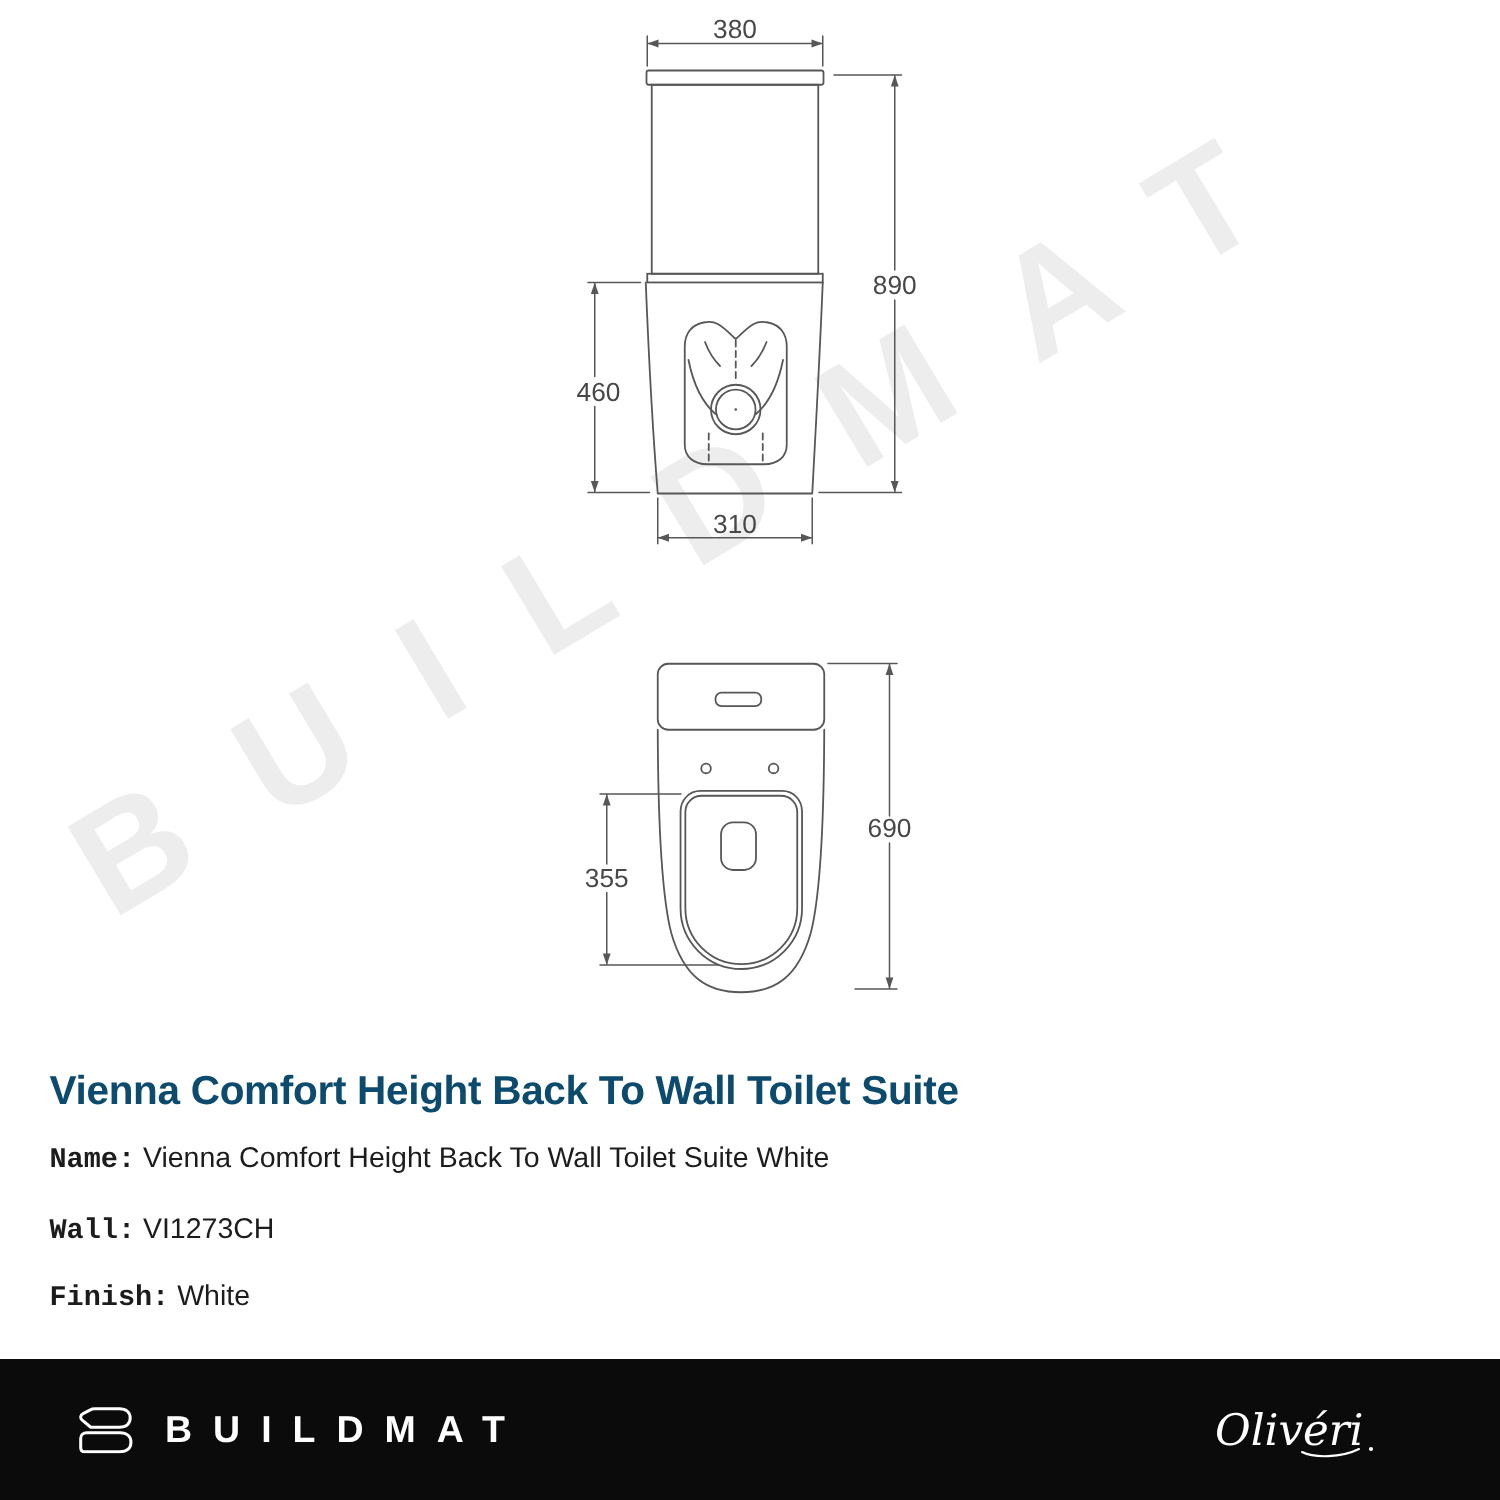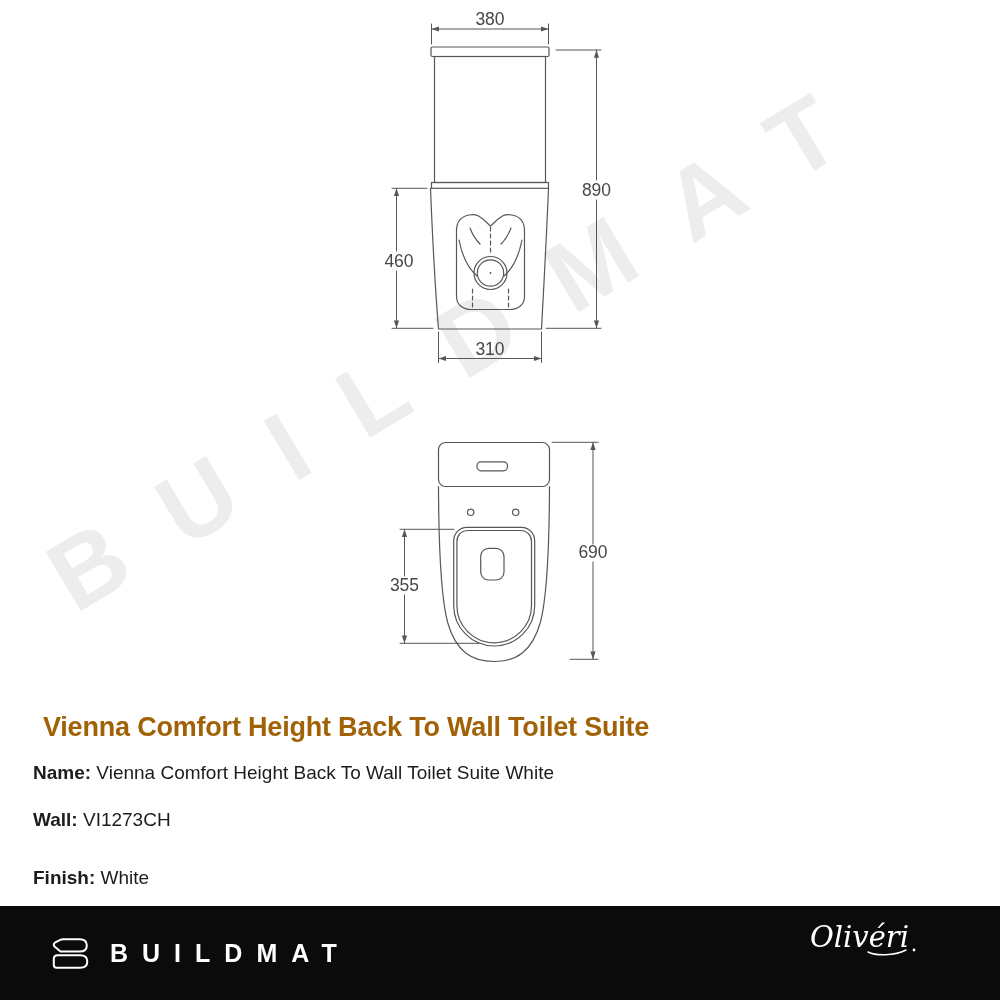--- a/index.html
+++ b/index.html
@@ -16,39 +16,39 @@
     user-select:none;z-index:1;
   }
   .diagram-svg{position:absolute;left:0;top:0;z-index:2;}
   .dim-text{
     font-family:"Liberation Sans","DejaVu Sans",sans-serif;
     font-size:17.5px;fill:#474747;
   }
   
   .product-info{position:absolute;left:33px;top:710px;width:930px;z-index:3;}
   .product-title{
-    font-size:27px;font-weight:700;color:#a16207;margin:0 0 0 10px;line-height:34px;
+    font-size:27px;font-weight:700;color:#0c4a6e;margin:0 0 0 0;line-height:34px;
     letter-spacing:-0.2px;
   }
   .spec-line{position:absolute;left:0;font-size:19px;color:#1c1c1c;white-space:nowrap;}
-  .spec-line .lbl{font-weight:700;}
+  .spec-line .lbl{font-weight:700;font-family:Liberation Mono, monospace;}
   .spec-name{top:52px;}
   .spec-model{top:99px;}
-  .spec-finish{top:157px;}
+  .spec-finish{top:144px;}
   
   .footer{
     position:absolute;left:0;top:906px;width:1000px;height:94px;
     background:#0b0b0b;z-index:4;display:flex;align-items:center;
   }
   .footer-logo{margin-left:52px;display:flex;align-items:center;}
   .brand-text{
     color:#ffffff;font-size:25px;font-weight:700;letter-spacing:14px;
     margin-left:20px;white-space:nowrap;
   }
-  .oliveri{position:absolute;right:52px;top:8px;}
+  .oliveri{position:absolute;right:52px;top:24px;}
 </style>
 </head>
 <body>
 
 <div class="page">
 
   <div class="watermark">BUILDMAT</div>
 
   <svg class="diagram-svg" width="1000" height="905" viewBox="0 0 1000 905">
     <g fill="none" stroke="#57575a" stroke-width="1.2" stroke-linecap="round">

